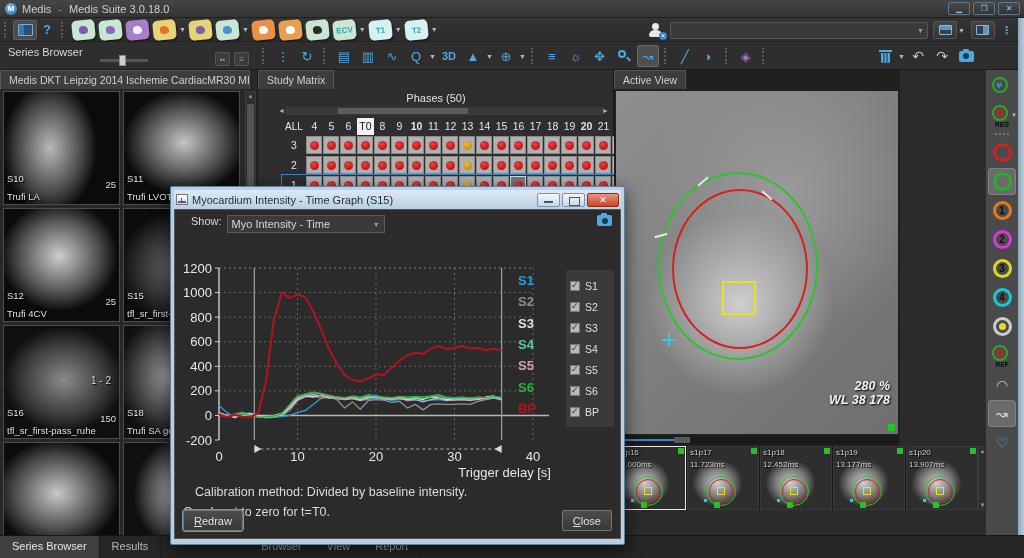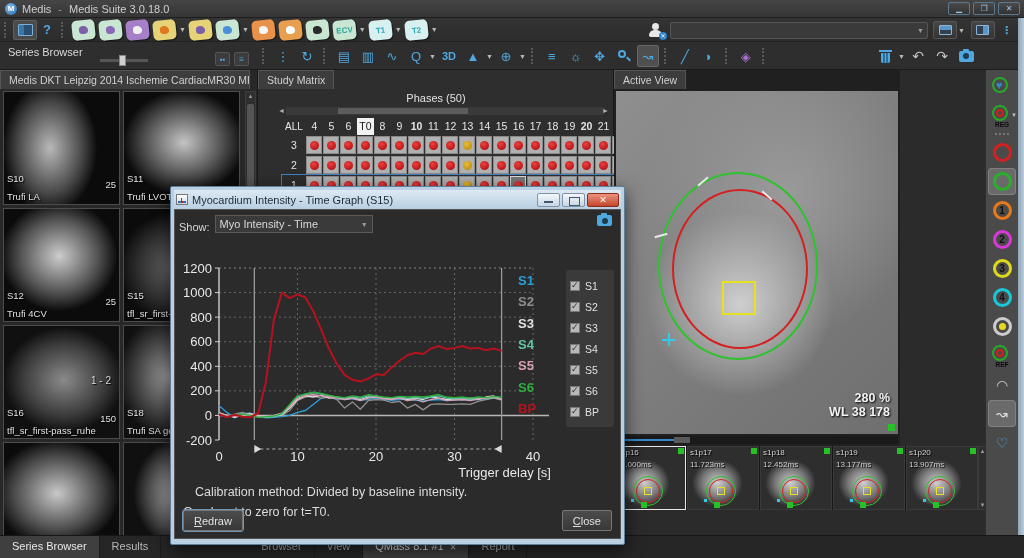--- a/index.html
+++ b/index.html
@@ -122,21 +122,21 @@
   #active-view { position:absolute; left:614px; top:70px; width:286px; height:440px; background:#202020; }
   #av-img { position:absolute; left:2px; top:21px; width:282px; height:343px;
     background:radial-gradient(55% 45% at 44% 62%, #cfcfcf, rgba(0,0,0,0) 60%),
                radial-gradient(70% 60% at 60% 30%, #9a9a9a, rgba(0,0,0,0) 70%),
                linear-gradient(135deg,#8f8f8f,#7c7c7c 55%,#6f6f6f); overflow:hidden; }
   .ell { position:absolute; border-radius:50%; }
   .tick { position:absolute; width:2px; height:13px; background:#e8e8e8; }
   .cross { position:absolute; width:13px; height:13px; }
   .cross::before { content:""; position:absolute; left:0; top:6px; width:13px; height:1.5px; background:#35c8e8; }
   .cross::after { content:""; position:absolute; left:6px; top:0; width:1.5px; height:13px; background:#35c8e8; }
-  #av-overlay { position:absolute; right:8px; top:300px; text-align:right; color:#f2f2f2; font-weight:bold; font-size:12.5px; text-shadow:1px 1px 2px #000; }
+  #av-overlay { position:absolute; right:8px; top:288px; text-align:right; color:#f2f2f2; font-weight:bold; font-size:12.5px; text-shadow:1px 1px 2px #000;font-style:italic; }
   .gsq { position:absolute; width:7px; height:7px; background:#28c028; }
   #av-scroll { position:absolute; left:2px; top:366px; width:282px; height:8px; background:#1a1a1a; }
   #av-scroll .blue { position:absolute; left:2px; top:3px; width:56px; height:2px; background:#3a86c8; }
   #av-scroll .thm { position:absolute; left:58px; top:1px; width:16px; height:6px; background:#5a5a5a; }
 
   
   #filmstrip { position:absolute; left:614px; top:446px; width:371px; height:64px; background:#161616; display:flex; }
   .fs-th { position:relative; width:72px; height:64px; margin-right:1px; border:1px solid #3a3a3a;
     background:radial-gradient(40% 42% at 42% 58%, #cfcfcf, #777 55%, #2e2e2e 90%),#222; overflow:hidden; }
   .fs-th.sel { border:1px solid #e8e8e8; }
@@ -194,21 +194,21 @@
   .dlg-ico::after { content:""; position:absolute; left:1px; bottom:1px; width:8px; height:5px;
     background:linear-gradient(80deg, transparent 40%, #b03030 40%, #b03030 55%, transparent 55%), linear-gradient(0deg,#3a6ea8 2px, transparent 2px); }
   #dlg-title { color:#1d2a38; font-size:11px; flex:1; white-space:nowrap; overflow:hidden; }
   .db { width:23px; height:14px; border:1px solid #7d93a8; border-radius:2px; margin-left:2px; position:relative;
     background:linear-gradient(#f4f8fb,#c8d6e4); }
   .db.close { width:32px; background:linear-gradient(#eb9380,#c4472c); border-color:#8a2d1a; color:#fff; font-size:9px;
     text-align:center; line-height:12px; font-weight:bold; }
   .db.min::after { content:""; position:absolute; left:6px; bottom:3px; width:9px; height:2px; background:#44586c; }
   .db.max::after { content:""; position:absolute; left:6px; top:3px; width:9px; height:7px; border:1.5px solid #44586c; }
   #dlg-body { position:relative; height:330px; background:#2b2b2b; border:1px solid #555; }
-  #show-row { position:absolute; left:4px; top:5px; display:flex; align-items:flex-end; }
+  #show-row { position:absolute; left:16px; top:5px; display:flex; align-items:flex-start; }
   #show-label { color:#d8d8d8; margin-right:5px; }
   #show-sel { width:158px; height:18px; background:#3a3a3a; border:1px solid #5a5a5a; color:#d8d8d8; font-size:11px;
     padding:2px 4px; position:relative; }
   #show-sel .sc { position:absolute; right:4px; top:5px; font-size:7px; color:#9a9a9a; }
   #dlg-cam { position:absolute; right:8px; top:5px; }
   #ch-title { position:absolute; left:8px; top:30px; font-size:14px; color:#ececec; }
   #ch-title b { margin-left:2px; }
   #chart-svg { position:absolute; left:4px; top:52px; }
   #cbpanel { position:absolute; right:6px; top:60px; width:48px; background:#3a3a3a; border-radius:2px; padding:5px 4px; }
   .cbrow { display:flex; align-items:center; height:21px; }
@@ -764,21 +764,20 @@
   <div id="frame-bottom"></div>
 
   <div id="bottombar">
     <span id="bb-group1" style="display:flex;">
         <span class="bb-tab active">Series Browser</span>
         <span class="bb-tab">Results</span>
       </span>
     <span id="bb-group2">
         <span class="bb-tab">Browser</span>
         <span class="bb-tab">View</span>
-        <span class="bb-tab active">QMass 8.1 #1<span class="x">✕</span></span>
         <span class="bb-tab">Report</span>
       </span>
   </div>
 
   <div id="dialog">
     <div id="dlg-tb">
       <span class="dlg-ico"></span>
       <span id="dlg-title">Myocardium Intensity - Time Graph (S15)</span>
       <span class="db min"></span>
       <span class="db max"></span>

